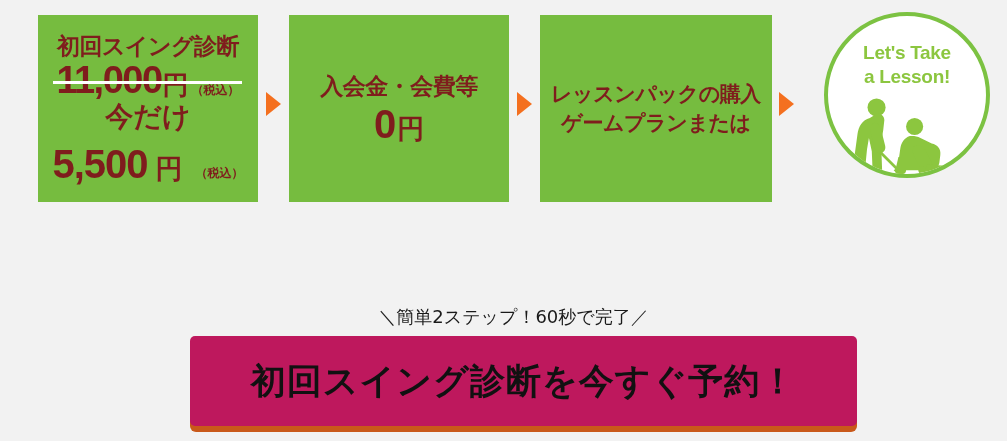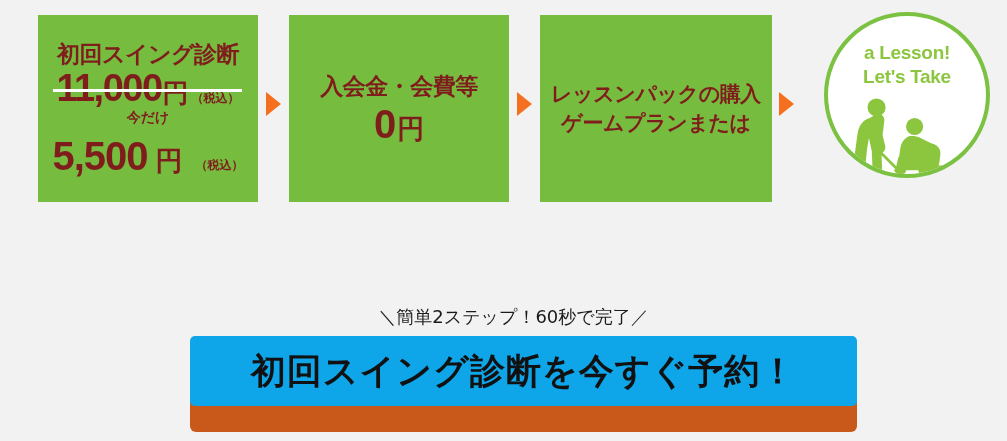--- a/index.html
+++ b/index.html
@@ -72,21 +72,21 @@
     top: -1px;
   }
   .c1-old-tax {
     font-size: 12px;
     font-weight: bold;
     margin-left: 3px;
     position: relative;
     top: -3px;
   }
   .c1-now {
-    font-size: 14px;
+    font-size: 28px;
     font-weight: bold;
     line-height: 1.1;
     margin-top: 1px;
     margin-bottom: 11px;
   }
   .c1-new-row {
     display: flex;
     align-items: flex-end;
     justify-content: center;
     line-height: 1;
@@ -216,22 +216,22 @@
     width: 667px;
     height: 90px;
     background: #c9591a;
     border-radius: 6px;
   }
   .cta-button {
     position: absolute;
     left: 0;
     top: 0;
     width: 667px;
-    height: 70px;
-    background: #0ea5e9;
+    height: 90px;
+    background: #be185d;
     border: none;
     border-radius: 5px;
     color: #111111;
     font-size: 35px;
     font-weight: bold;
     letter-spacing: 1px;
     cursor: pointer;
     font-family: "DejaVu Sans", "Liberation Sans", sans-serif;
     display: flex;
     align-items: center;
@@ -273,22 +273,22 @@
 
   <div class="step-card card-3">
     <div class="c3-line">レッスンパックの購入</div>
     <div class="c3-line">ゲームプランまたは</div>
   </div>
 
   <div class="arrow arrow-3"></div>
 
   <div class="lesson-circle">
     <div class="lesson-text">
+      <div>Let's Take</div>
       <div>a Lesson!</div>
-      <div>Let's Take</div>
     </div>
     <svg class="lesson-figures" viewBox="0 0 166 80" width="166" height="80" aria-hidden="true">
       <g fill="#8cc63f">
 
         <circle cx="51" cy="10" r="9.5"></circle>
 
         <path d="M44 21 c-8 2 -12 9 -13 17 l-3 22 c-0.5 5 0 11 1 16 l0 4 l10 0 l0 -6 l2 -20 l2 -12 l3 14 l1 24 l10 0 l-1 -28 c0 -6 1 -12 2 -18 l1 -9 c1 -5 -2 -8 -7 -9 z"></path>
 
         <path d="M49 26 c4 1 6 4 7 8 l4 16 c1 4 -1 7 -4 8 c-3 1 -6 -1 -7 -5 l-4 -16 c-1 -5 0 -10 4 -11 z"></path>
 

